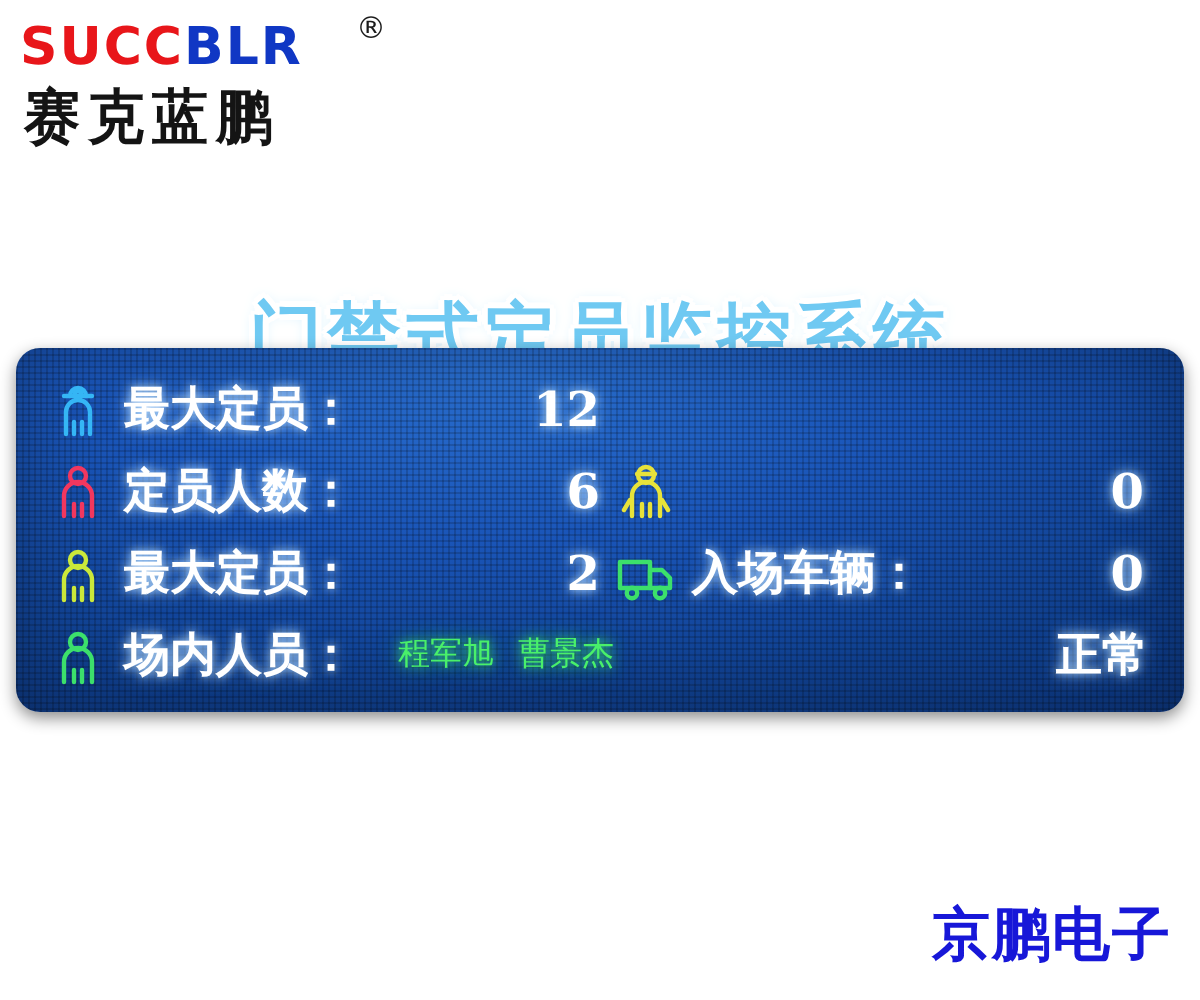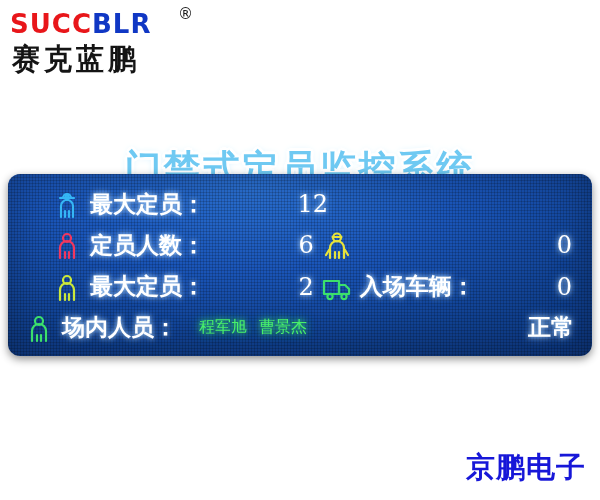--- a/index.html
+++ b/index.html
@@ -80,21 +80,21 @@
     pointer-events:none;
   }
   #led-inner{
     position:absolute;inset:0;padding:10px 14px 8px 14px;
     box-sizing:border-box;
     display:flex;flex-direction:column;justify-content:space-between;
     z-index:2;
   }
   .led-row{display:flex;align-items:center;height:40px;}
   .cell{display:flex;align-items:center;}
-  .cell.left{width:284px;padding-left:28px;}
+  .cell.left{width:284px;}
   .cell.right{width:272px;}
   .cell.wide{width:556px;justify-content:center;}
 
   .icon-box{
     width:34px;height:32px;flex:0 0 34px;
     display:flex;align-items:center;justify-content:center;
     margin-right:6px;
   }
   .icon-box svg{display:block;}
 
@@ -103,21 +103,21 @@
     font-weight:bold;
     font-size:23px;
     color:#ffffff;
     text-shadow:0 0 5px rgba(190,225,255,.9), 0 0 10px rgba(120,180,255,.55);
     white-space:nowrap;
     letter-spacing:0px;
   }
   .led-value{
     margin-left:auto;
     font-family:"DejaVu Serif","Liberation Serif",serif;
-    font-weight:normal;
+    font-weight:bold;
     font-size:24px;
     color:#ffffff;
     text-shadow:0 0 5px rgba(190,225,255,.95), 0 0 11px rgba(120,180,255,.6);
     padding-right:6px;
   }
   .led-names{
     margin-left:22px;
     font-family:"DejaVu Sans","Liberation Sans",sans-serif;
     font-weight:normal;
     font-size:16px;

